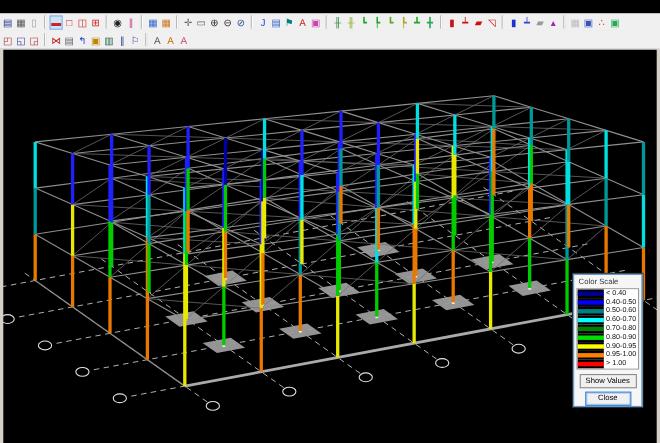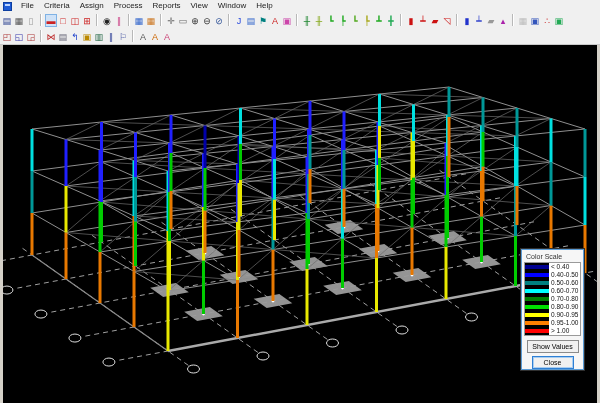--- a/index.html
+++ b/index.html
@@ -36,32 +36,20 @@
   .llab{flex:1;font-size:6.5px;line-height:8px;color:#111;padding-left:2px;background:#fff;white-space:nowrap;}
   .lbtn{display:block;margin:0 auto;background:#f0f0f0;border:1px solid #8a8a8a;font-size:7px;
         font-family:"Liberation Sans",sans-serif;padding:0;height:13px;cursor:default;}
   #btn-show{width:52px;margin-top:4px;}
   #btn-close{width:42px;margin-top:3px;border:1px solid #2e7fd4;box-shadow:inset 0 0 0 1px #a8cdf0;}
 </style>
 </head>
 <body>
 
 <div id="app">
-  <div id="menubar">
-    <div id="appicon"></div>
-
-  <div class="mitem">File</div>
-      <div class="mitem">Criteria</div>
-      <div class="mitem">Assign</div>
-      <div class="mitem">Process</div>
-      <div class="mitem">Reports</div>
-      <div class="mitem">View</div>
-      <div class="mitem">Window</div>
-      <div class="mitem">Help</div>
-    </div>
   <div id="tbar1" class="tbar">
       <span class="tbgroup">
         <span class="tbi" style="color: rgb(34, 58, 140);">▤</span>
         <span class="tbi" style="color: rgb(85, 85, 85);">▦</span>
         <span class="tbi" style="color: rgb(153, 153, 153);">▯</span>
       </span>
       <span class="tbsep"></span>
       <span class="tbgroup">
         <span class="tbi sel" style="color: rgb(204, 34, 34);">▬</span>
         <span class="tbi" style="color: rgb(204, 34, 34);">□</span>

